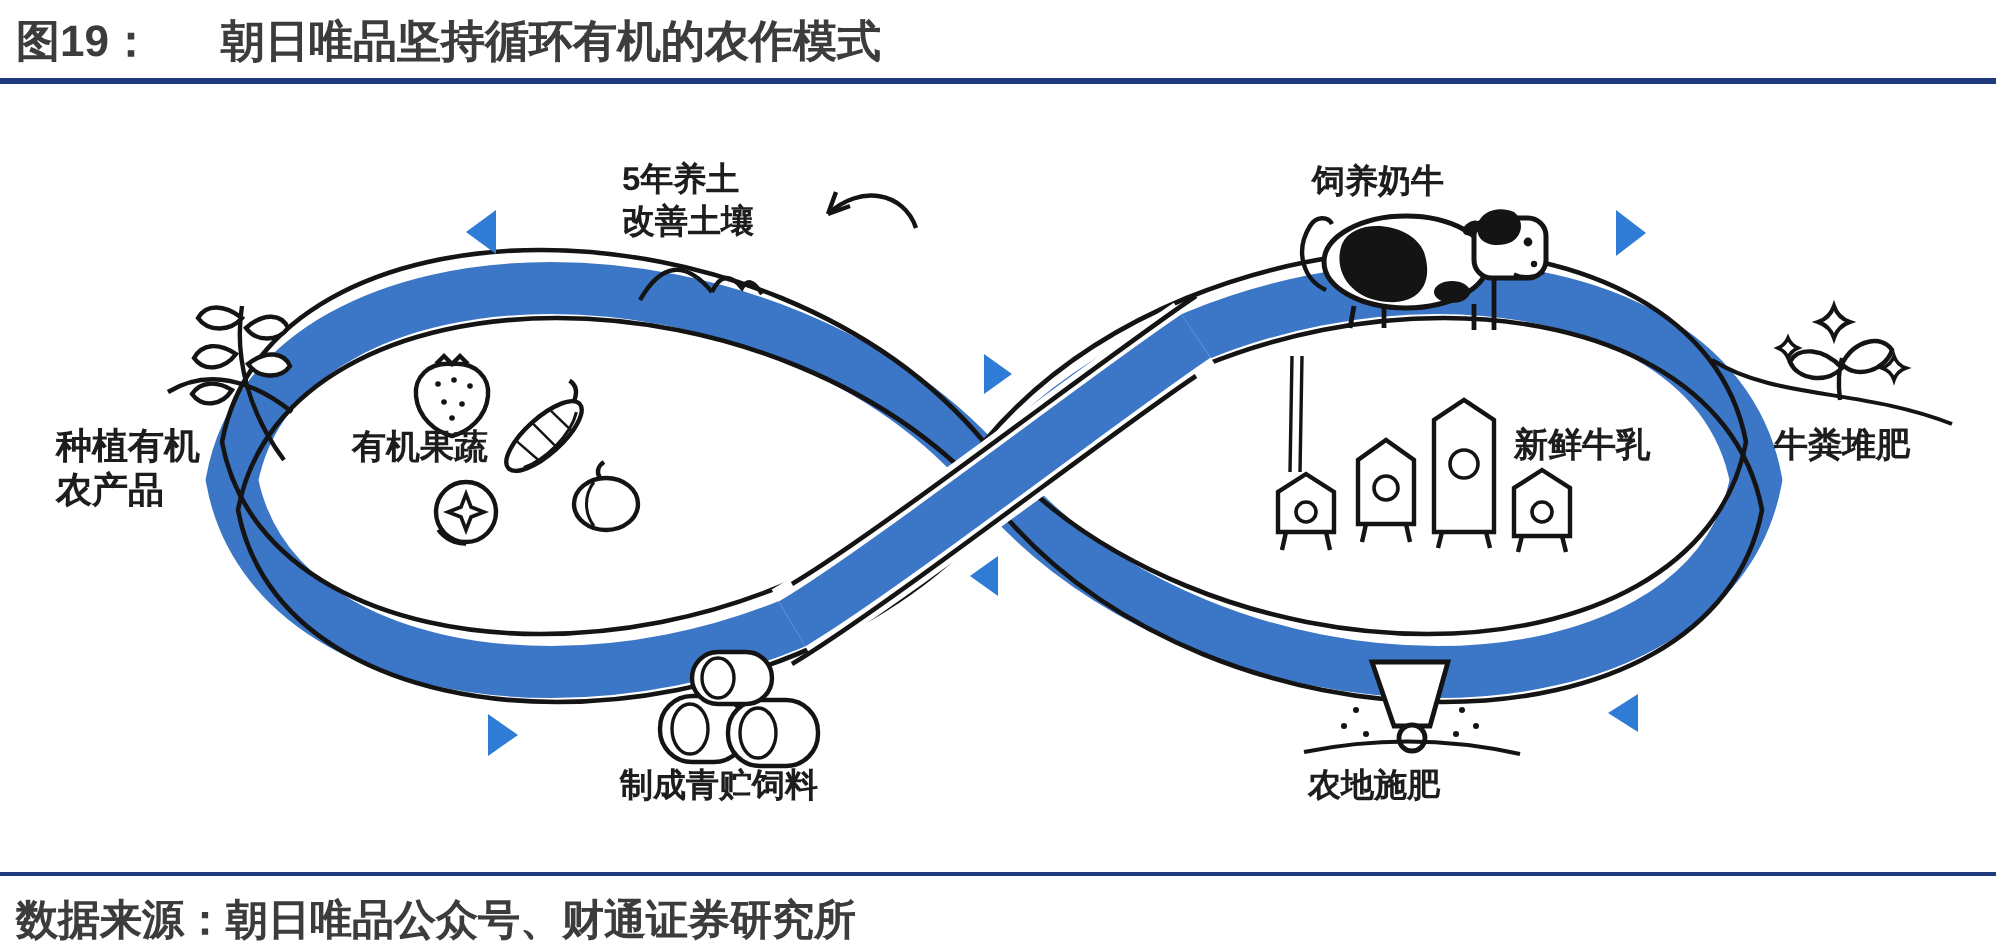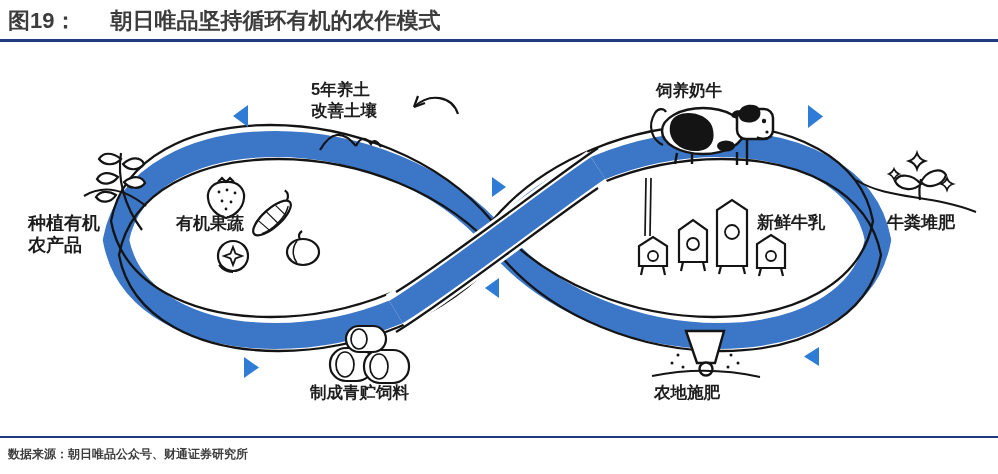--- a/index.html
+++ b/index.html
@@ -4,21 +4,21 @@
 <style>
   html,body{margin:0;padding:0;}
   body{
     width:998px;height:474px;position:relative;background:#ffffff;
     font-family:"Liberation Sans","DejaVu Sans",sans-serif;overflow:hidden;
   }
   .title-row{position:absolute;left:8px;top:6px;font-size:22px;font-weight:bold;color:#3c3c3c;white-space:nowrap;text-align:right;}
   .title-row .fig-no{margin-right:34px;}
   .rule-top{position:absolute;left:0;top:39px;width:998px;height:3px;background:#203a7e;}
   .rule-bottom{position:absolute;left:0;top:436px;width:998px;height:2px;background:#203a7e;}
-  .source-row{position:absolute;left:8px;top:446px;font-size:12px;font-weight:bold;color:#3c3c3c;white-space:nowrap;}
+  .source-row{position:absolute;left:8px;top:446px;font-size:21px;font-weight:bold;color:#3c3c3c;white-space:nowrap;}
   .diagram-wrap{position:absolute;left:0;top:60px;width:998px;height:370px;}
   text.lbl{font-family:"Liberation Sans","DejaVu Sans",sans-serif;font-weight:bold;fill:#1d1d1d;}
 </style>
 </head>
 <body>
 
 <div class="title-row">
   <span class="fig-no">图19：</span><span>朝日唯品坚持循环有机的农作模式</span>
 </div>
 <div class="rule-top"></div>

